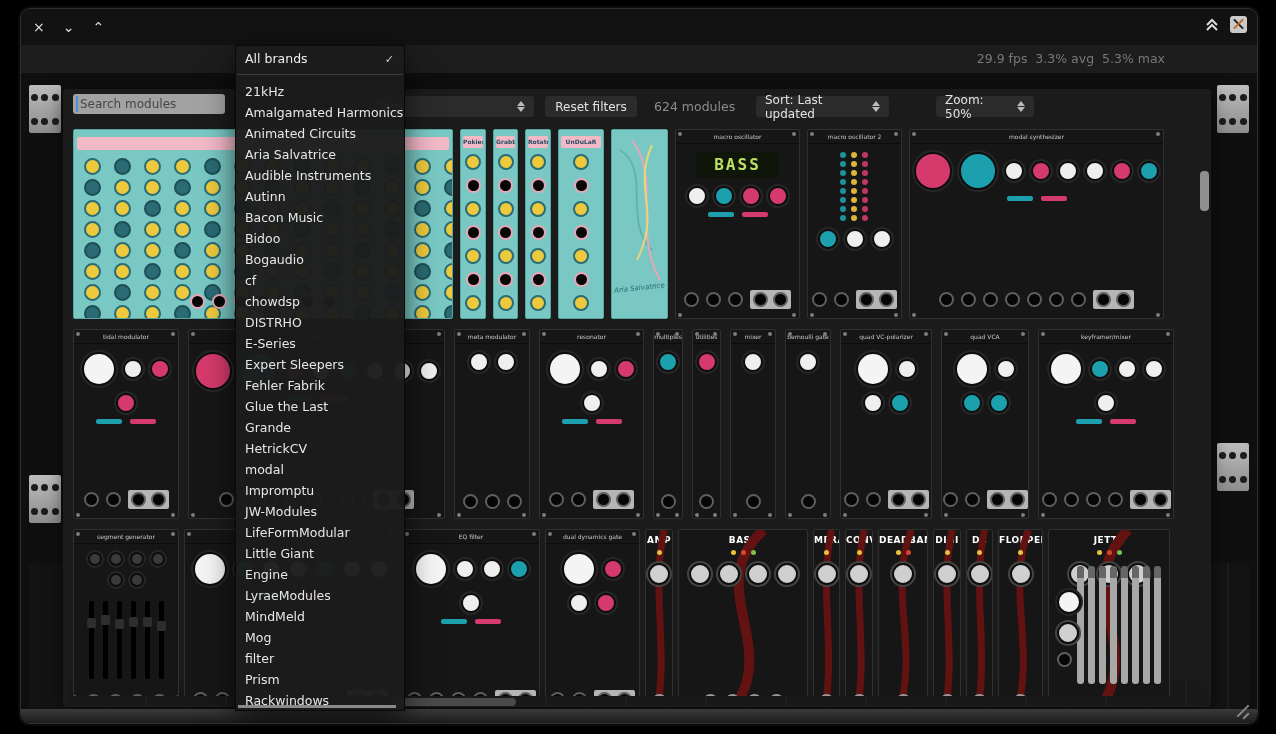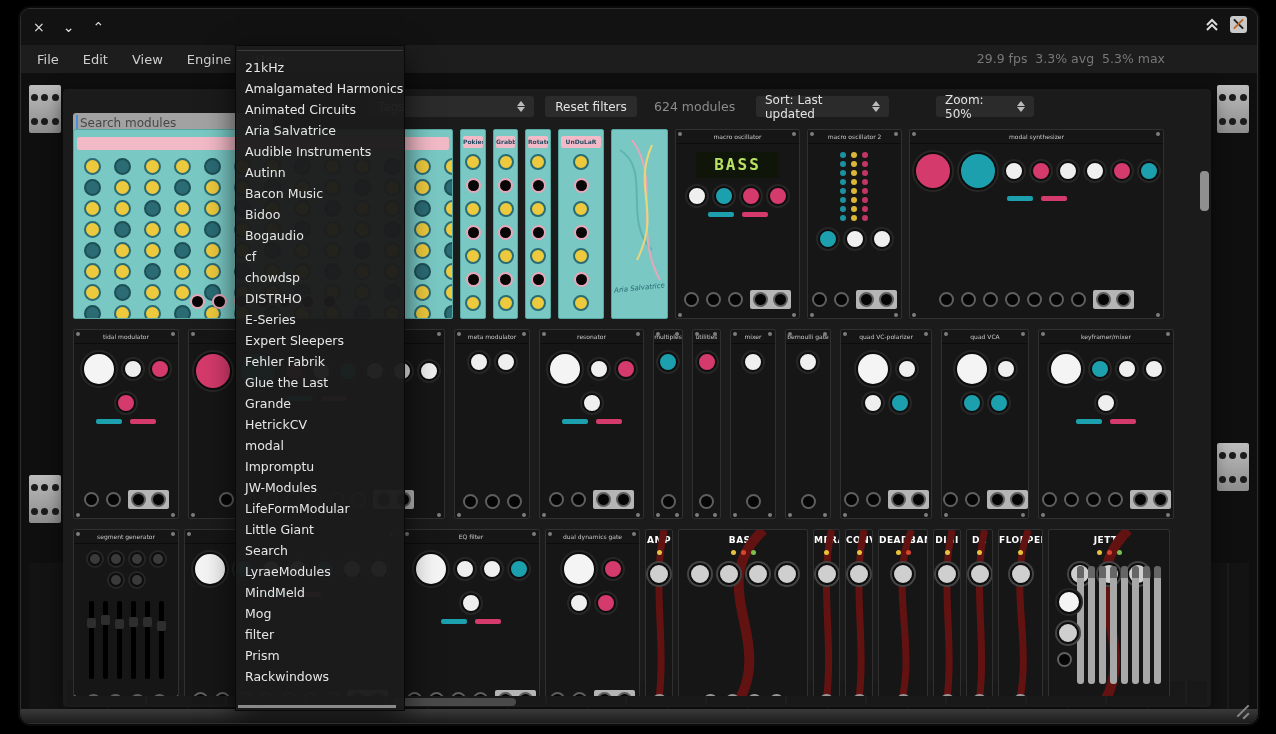--- a/index.html
+++ b/index.html
@@ -32,22 +32,22 @@
     background:repeating-linear-gradient(90deg,#141414 0 78px,#1e1e1e 78px 80px);opacity:.8;}
   .bottombar{position:absolute;left:0;bottom:0;width:100%;height:14px;
     background:linear-gradient(#3a3a3a,#1c1c1c);}
   .grip{position:absolute;right:6px;bottom:4px;width:16px;height:16px;}
   .grip:before,.grip:after{content:"";position:absolute;background:#888;height:2px;transform:rotate(-45deg);}
   .grip:before{width:16px;top:7px;left:0;}
   .grip:after{width:8px;top:12px;left:7px;}
   
   .browser{position:absolute;left:42px;top:80px;width:1148px;height:618px;background:#1b1b1b;
     border-radius:4px;box-shadow:0 4px 18px rgba(0,0,0,.55);}
-  .searchwrap{position:absolute;left:10px;top:24px;width:152px;height:20px;background:#a2a2a2;
-    border-radius:3px;padding-left:48px;}
+  .searchwrap{position:absolute;left:10px;top:5px;width:152px;height:20px;background:#a2a2a2;
+    border-radius:3px;}
   .searchwrap .caret{position:absolute;left:3px;top:2px;width:2px;height:16px;background:#4a90d9;}
   .searchwrap .ph{position:absolute;left:7px;top:3px;color:#474747;font-size:12px;}
   .select,.btn{position:absolute;top:7px;height:21px;background:#2b2b2b;border-radius:3px;
     color:#e2e2e2;font-size:12px;display:flex;align-items:center;padding:0 9px;box-sizing:border-box;}
   .select .lbl{flex:1;}
   .updn{display:flex;flex-direction:column;gap:1px;margin-left:8px;}
   .updn b{width:0;height:0;border-left:4px solid transparent;border-right:4px solid transparent;display:block;}
   .updn b.u{border-bottom:5px solid #bbb;}
   .updn b.d{border-top:5px solid #bbb;}
   .count{position:absolute;top:10px;color:#8c8c8c;font-size:12.5px;}
@@ -104,27 +104,20 @@
     <div class="tbright">
       <svg width="16" height="16" viewBox="0 0 16 16">
         <path d="M3 8 L8 3 L13 8" fill="none" stroke="#dcdcdc" stroke-width="2"></path>
         <path d="M3 13 L8 8 L13 13" fill="none" stroke="#dcdcdc" stroke-width="2"></path>
       </svg>
       <span class="appicon"></span>
     </div>
   </div>
 
   <div class="menubar">
-    <div id="menubar-items">
-        <span class="mitem">File</span>
-        <span class="mitem">Edit</span>
-        <span class="mitem">View</span>
-        <span class="mitem">Engine</span>
-        <span class="mitem">Help</span>
-      </div>
     <div class="stats">29.9 fps  3.3% avg  5.3% max</div>
   </div>
 
   <div class="rack">
     <div class="rail" style="left:8px;top:12px;">
         <i></i>
         <i></i>
         <i></i>
         <i></i>
         <i></i>
@@ -972,20 +965,24 @@
               <div class="port"></div>
             </div>
           </div>
         </div>
       </div>
     <div class="hthumb"></div>
     <div class="vthumb"></div>
   </div>
 
   <div class="brandmenu">
+    <div class="bm-selected">
+      <span>All brands</span>
+      <span class="bm-check">✓</span>
+    </div>
     <div class="bm-sep"></div>
     <div id="brand-items">
         <div class="bitem">21kHz</div>
         <div class="bitem">Amalgamated Harmonics</div>
         <div class="bitem">Animated Circuits</div>
         <div class="bitem">Aria Salvatrice</div>
         <div class="bitem">Audible Instruments</div>
         <div class="bitem">Autinn</div>
         <div class="bitem">Bacon Music</div>
         <div class="bitem">Bidoo</div>
@@ -997,21 +994,21 @@
         <div class="bitem">Expert Sleepers</div>
         <div class="bitem">Fehler Fabrik</div>
         <div class="bitem">Glue the Last</div>
         <div class="bitem">Grande</div>
         <div class="bitem">HetrickCV</div>
         <div class="bitem">modal</div>
         <div class="bitem">Impromptu</div>
         <div class="bitem">JW-Modules</div>
         <div class="bitem">LifeFormModular</div>
         <div class="bitem">Little Giant</div>
-        <div class="bitem">Search</div>
+        <div class="bitem">Engine</div>
         <div class="bitem">LyraeModules</div>
         <div class="bitem">MindMeld</div>
         <div class="bitem">Mog</div>
         <div class="bitem">filter</div>
         <div class="bitem">Prism</div>
         <div class="bitem">Rackwindows</div>
       </div>
     <div class="bm-scroll"></div>
   </div>
 

